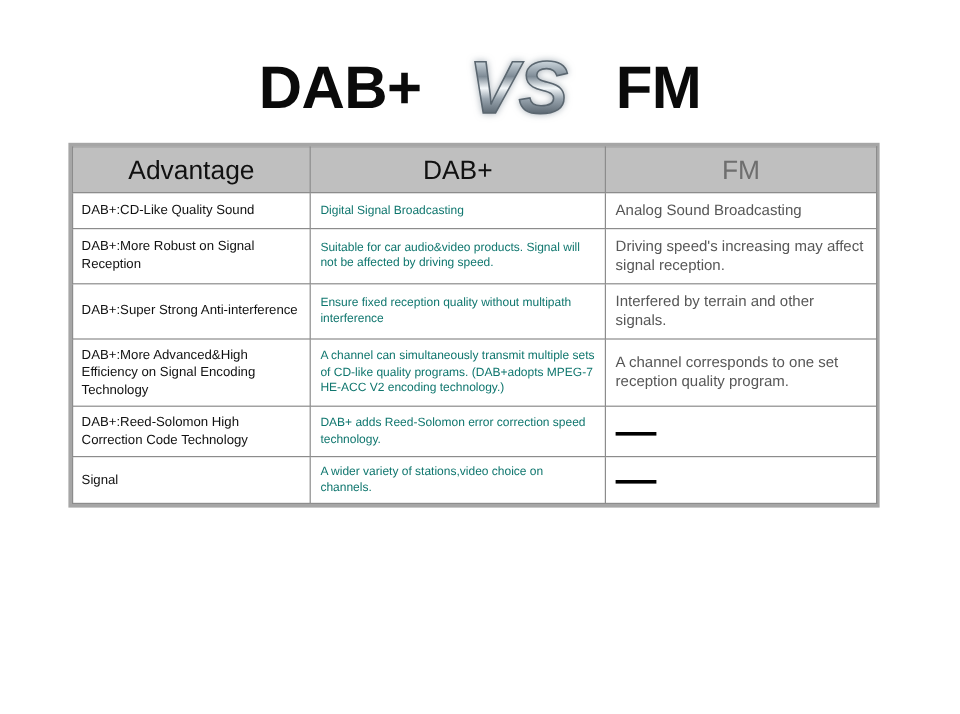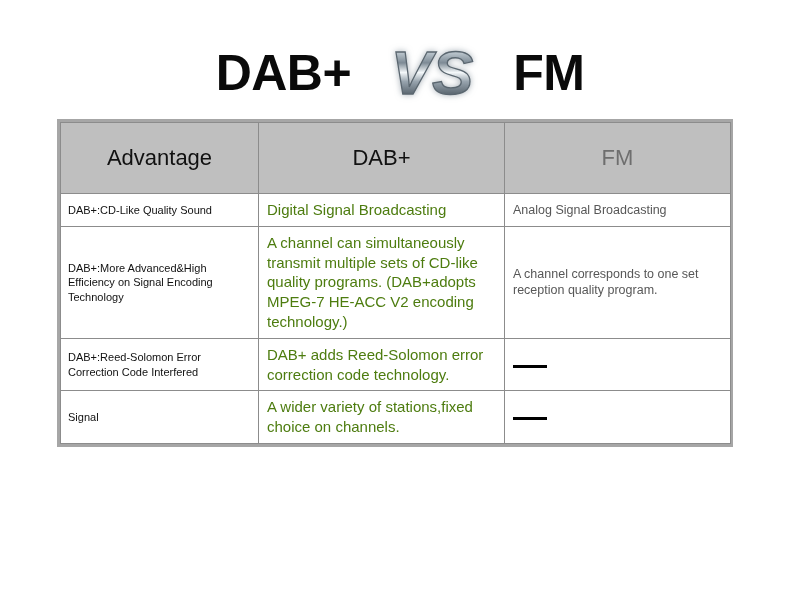--- a/index.html
+++ b/index.html
@@ -70,21 +70,21 @@
 
   table.cmp th, table.cmp td {
     border: 1px solid #8c8c8c;
     vertical-align: middle;
     box-sizing: border-box;
   }
 
   
   thead th {
     background: #bfbfbf;
-    height: 71px;
+    height: 38px;
     text-align: center;
     font-weight: normal;
     font-size: 22px;
     padding: 0 6px;
   }
   th.h-advantage { color: #111111; }
   th.h-dab       { color: #111111; }
   th.h-fm        { color: #6e6e6e; }
 
   
@@ -92,22 +92,22 @@
     padding: 6px 8px;
     font-size: 12.5px;
     line-height: 1.32;
   }
   td.col-adv {
     color: #111111;
     padding-left: 7px;
     font-size: 11px;
   }
   td.col-dab {
-    color: #4d7c0f;
-    font-size: 15px;
+    color: #0f766e;
+    font-size: 10px;
   }
   td.col-fm {
     color: #575757;
     font-size: 12.5px;
   }
   td.dash-cell {
     color: #000000;
     font-size: 12.5px;
   }
   .dash-mark {
@@ -166,36 +166,46 @@
       <tr>
         <th class="h-advantage">Advantage</th>
         <th class="h-dab">DAB+</th>
         <th class="h-fm">FM</th>
       </tr>
     </thead>
     <tbody>
       <tr>
         <td class="col-adv">DAB+:CD-Like Quality Sound</td>
         <td class="col-dab">Digital Signal Broadcasting</td>
-        <td class="col-fm">Analog Signal Broadcasting</td>
+        <td class="col-fm">Analog Sound Broadcasting</td>
+      </tr>
+      <tr>
+        <td class="col-adv">DAB+:More Robust on Signal Reception</td>
+        <td class="col-dab">Suitable for car audio&amp;video products. Signal will not be affected by driving speed.</td>
+        <td class="col-fm">Driving speed's increasing may affect signal reception.</td>
+      </tr>
+      <tr>
+        <td class="col-adv">DAB+:Super Strong Anti-interference</td>
+        <td class="col-dab">Ensure fixed reception quality without multipath interference</td>
+        <td class="col-fm">Interfered by terrain and other signals.</td>
       </tr>
       <tr>
         <td class="col-adv">DAB+:More Advanced&amp;High Efficiency on Signal Encoding Technology</td>
         <td class="col-dab">A channel can simultaneously transmit multiple sets of CD-like quality programs. (DAB+adopts MPEG-7 HE-ACC V2 encoding technology.)</td>
         <td class="col-fm">A channel corresponds to one set reception quality program.</td>
       </tr>
       <tr>
-        <td class="col-adv">DAB+:Reed-Solomon Error Correction Code Interfered</td>
-        <td class="col-dab">DAB+ adds Reed-Solomon error correction code technology.</td>
+        <td class="col-adv">DAB+:Reed-Solomon High Correction Code Technology</td>
+        <td class="col-dab">DAB+ adds Reed-Solomon error correction speed technology.</td>
         <td class="col-fm dash-cell">
           <span class="dash-mark"></span>
         </td>
       </tr>
       <tr>
         <td class="col-adv">Signal</td>
-        <td class="col-dab">A wider variety of stations,fixed choice on channels.</td>
+        <td class="col-dab">A wider variety of stations,video choice on channels.</td>
         <td class="col-fm dash-cell">
           <span class="dash-mark"></span>
         </td>
       </tr>
     </tbody>
   </table>
 </div>
 
 </body></html>

